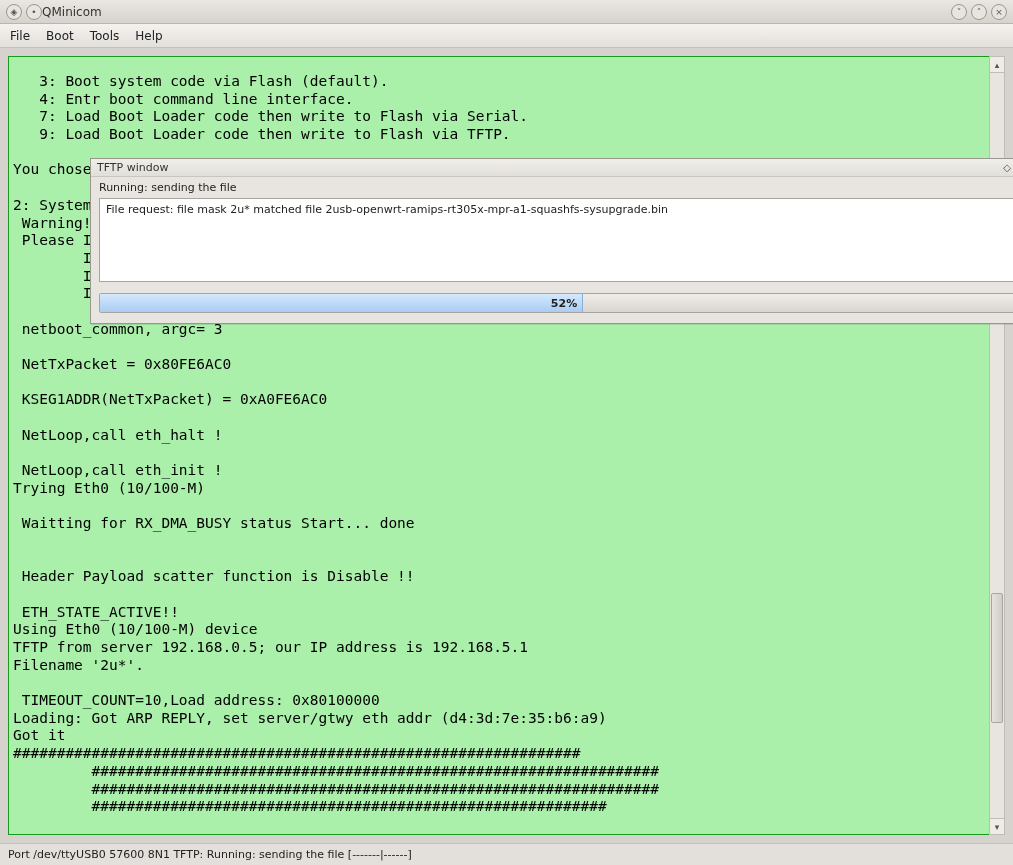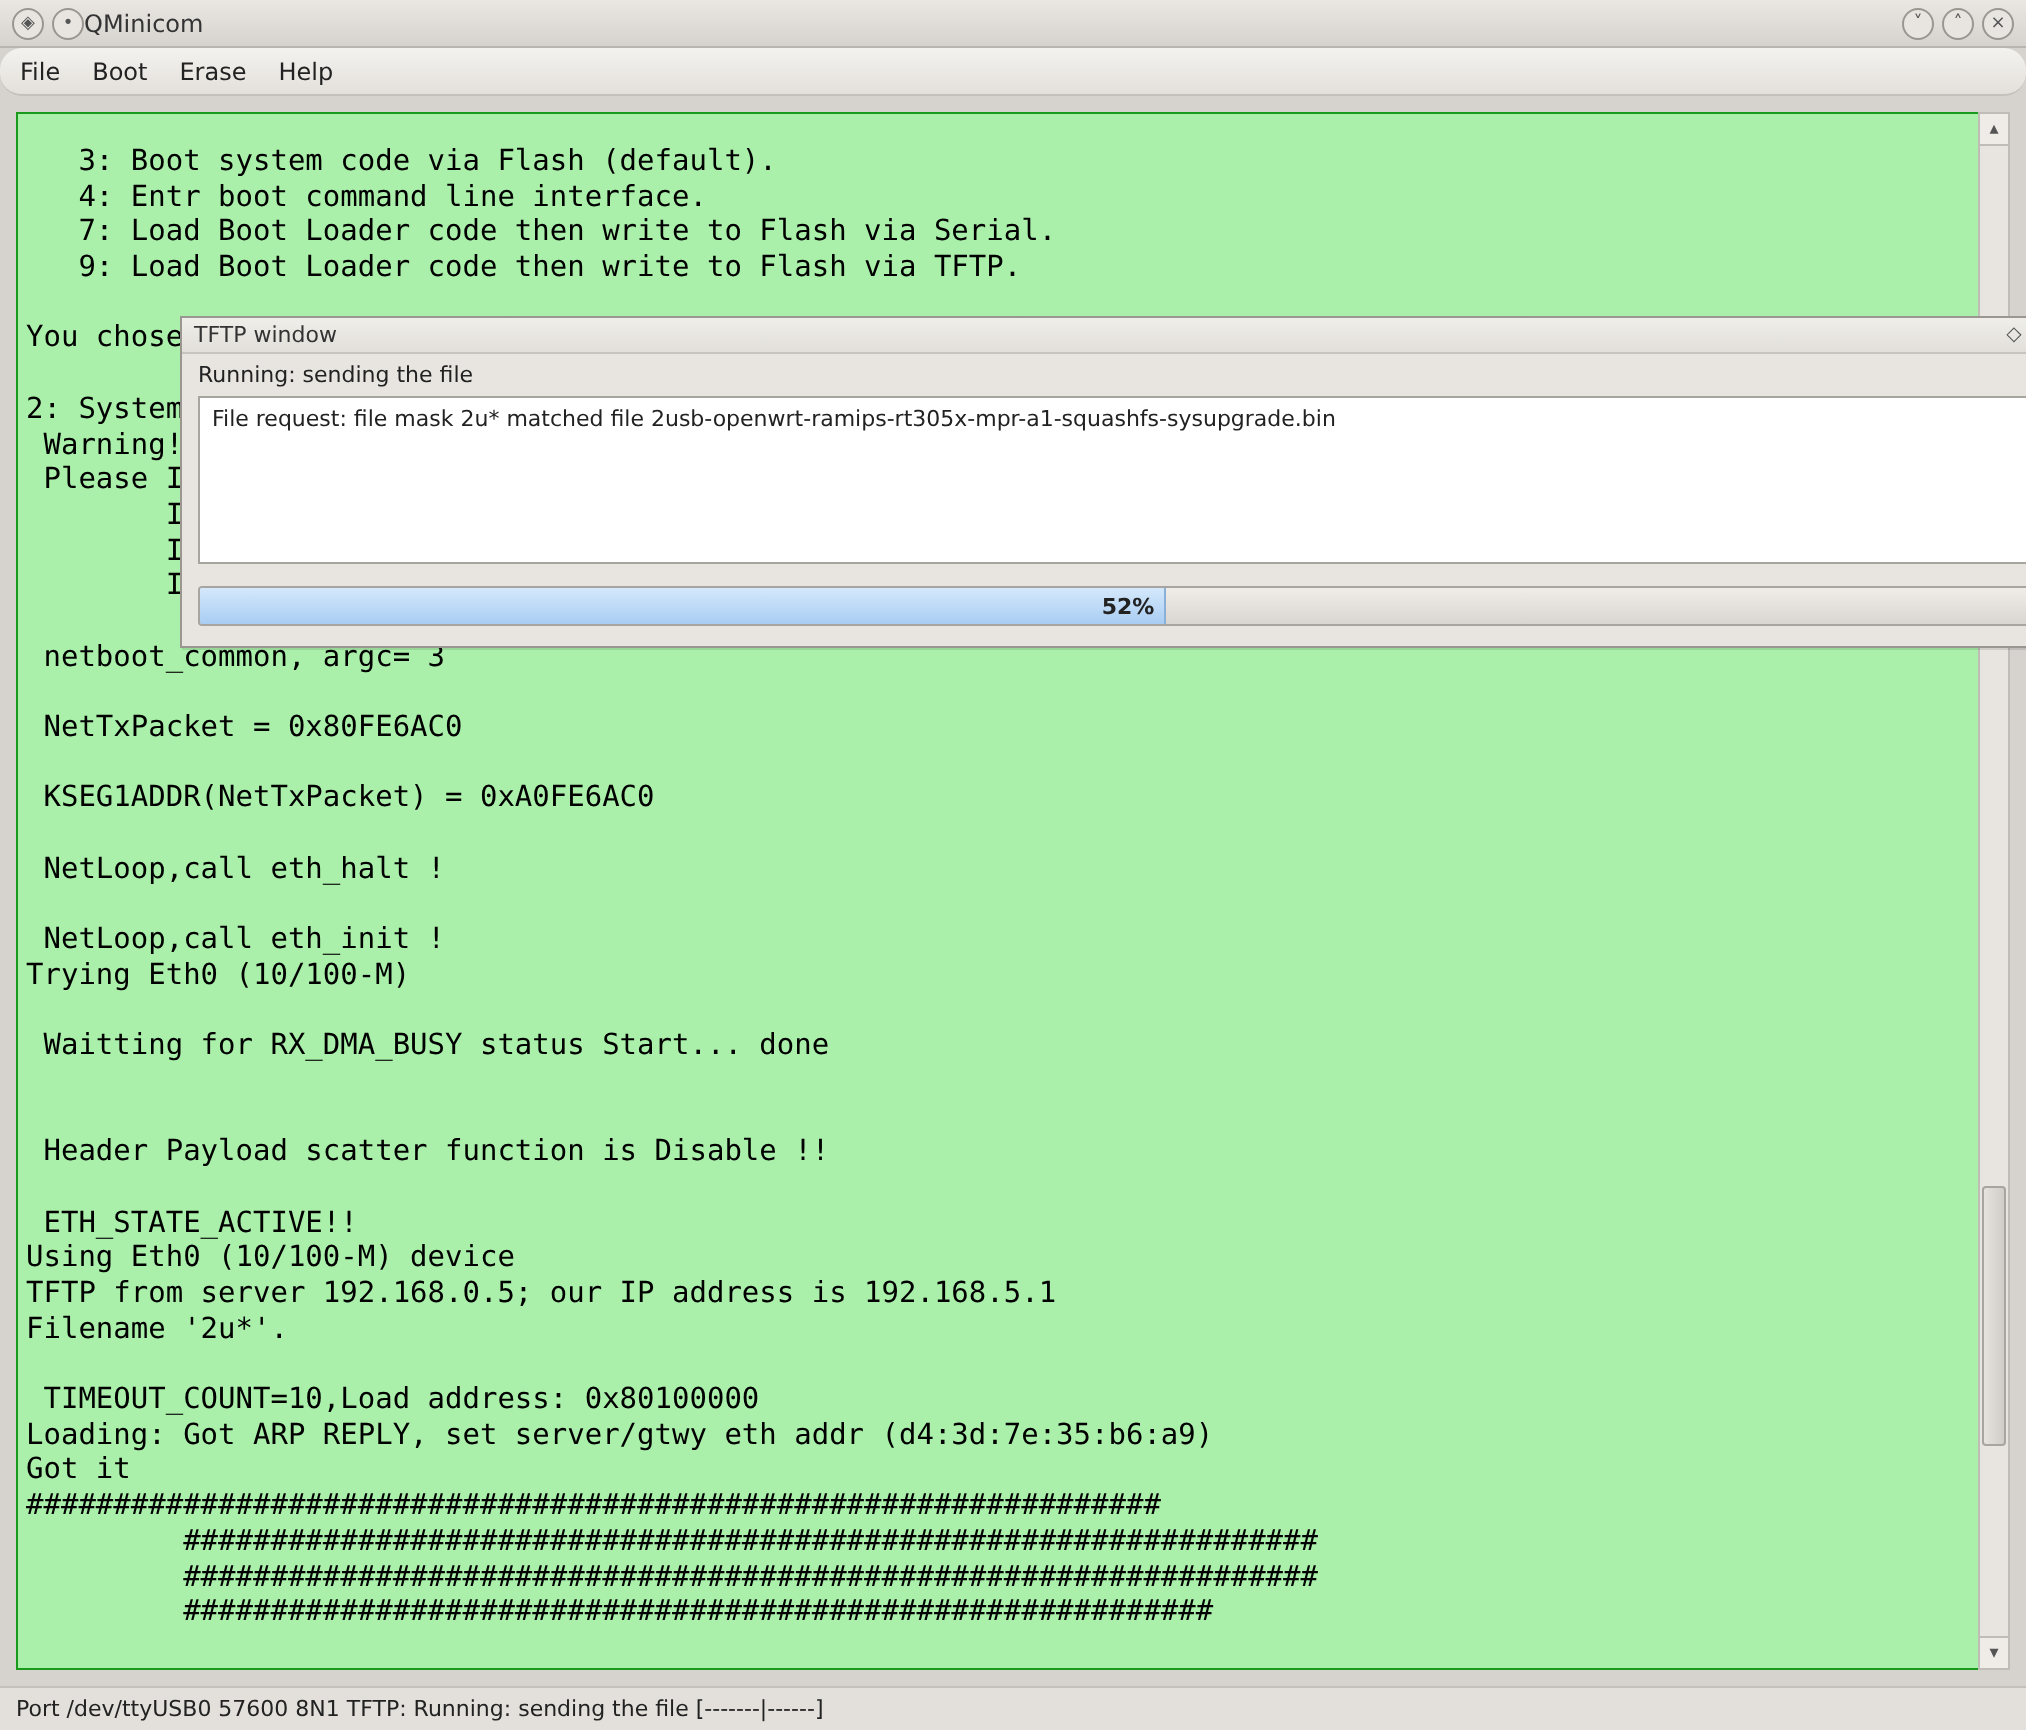--- a/index.html
+++ b/index.html
@@ -27,21 +27,21 @@
     width:16px; height:16px; border:1px solid #9a9690; border-radius:8px;
     background:#e8e5e0; display:flex; align-items:center; justify-content:center;
     font-size:9px; color:#555;
   }
   .menubar {
     height: 24px;
     background: linear-gradient(to bottom, #f4f2ef, #e3e0db);
     display:flex; align-items:center; gap:16px;
     padding: 0 10px;
     border-bottom:1px solid #c4c0bc;
-    font-size:12px; color:#222;border-radius:11px;
+    font-size:12px; color:#222;
   }
   .menubar span { cursor:default; }
   .terminal-wrap {
     padding: 8px;
     height: calc(100% - 24px - 24px - 22px);
     position:relative;
   }
   .terminal {
     width:100%; height:100%;
     background:#aaf0aa;
@@ -138,21 +138,21 @@
   <div class="right-icons">
     <div class="wbtn">˅</div>
     <div class="wbtn">˄</div>
     <div class="wbtn">×</div>
   </div>
 </div>
 
 <div class="menubar">
   <span>File</span>
   <span>Boot</span>
-  <span>Erase</span>
+  <span>Tools</span>
   <span>Help</span>
 </div>
 
 <div class="terminal-wrap">
   <pre class="terminal" id="terminal">   3: Boot system code via Flash (default).
    4: Entr boot command line interface.
    7: Load Boot Loader code then write to Flash via Serial.
    9: Load Boot Loader code then write to Flash via TFTP.
 
 You chose 2

